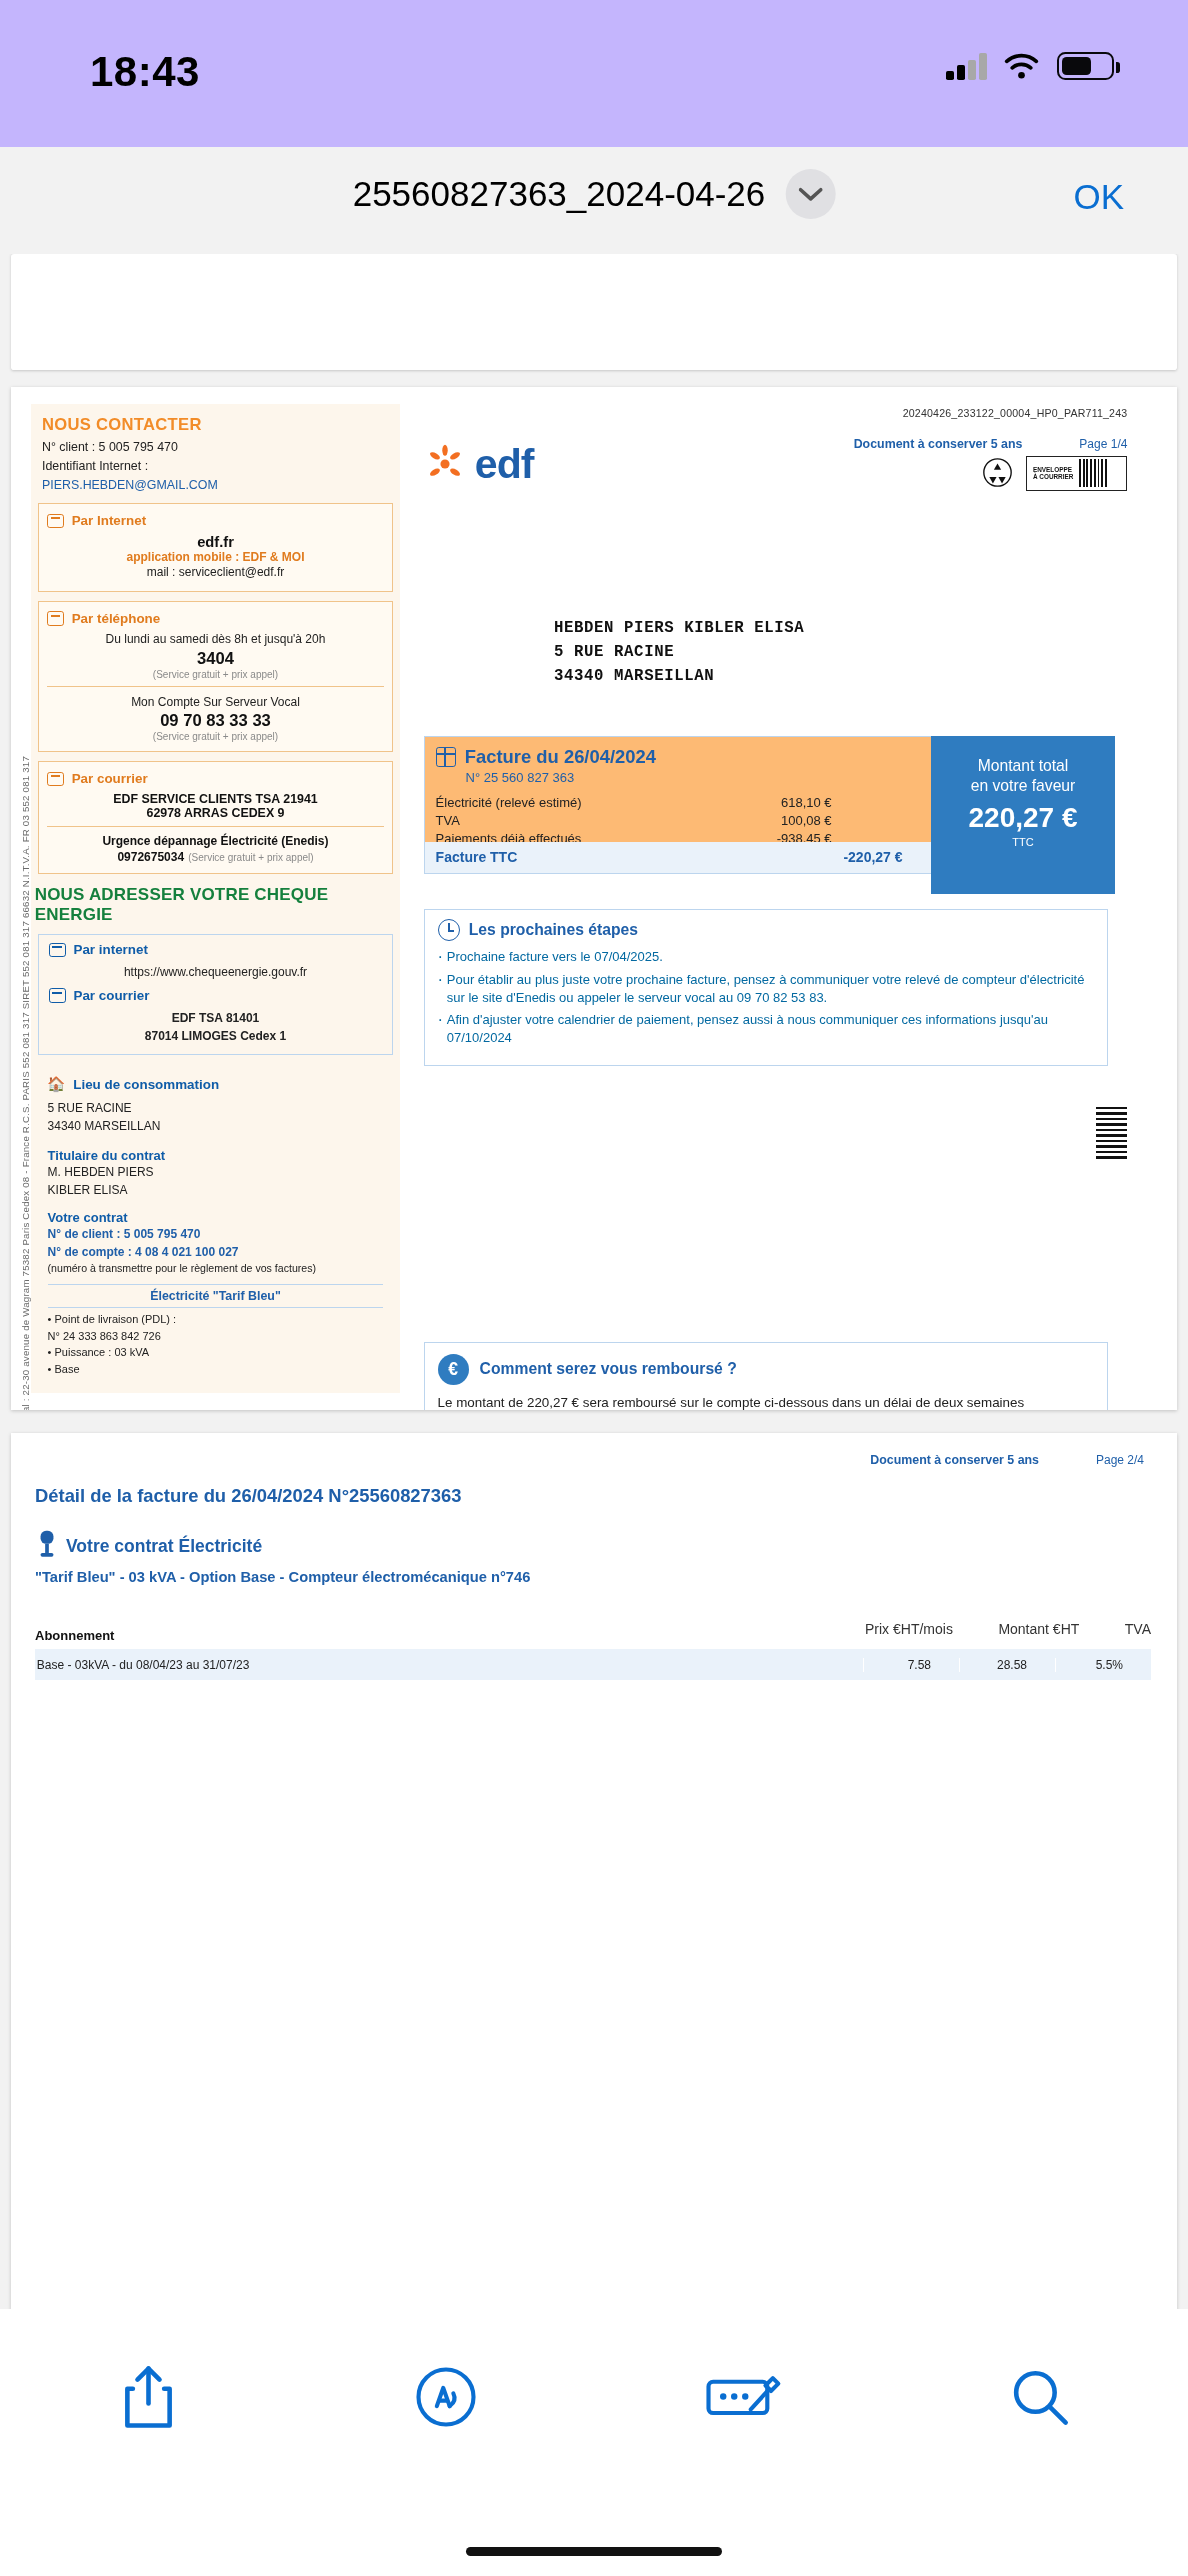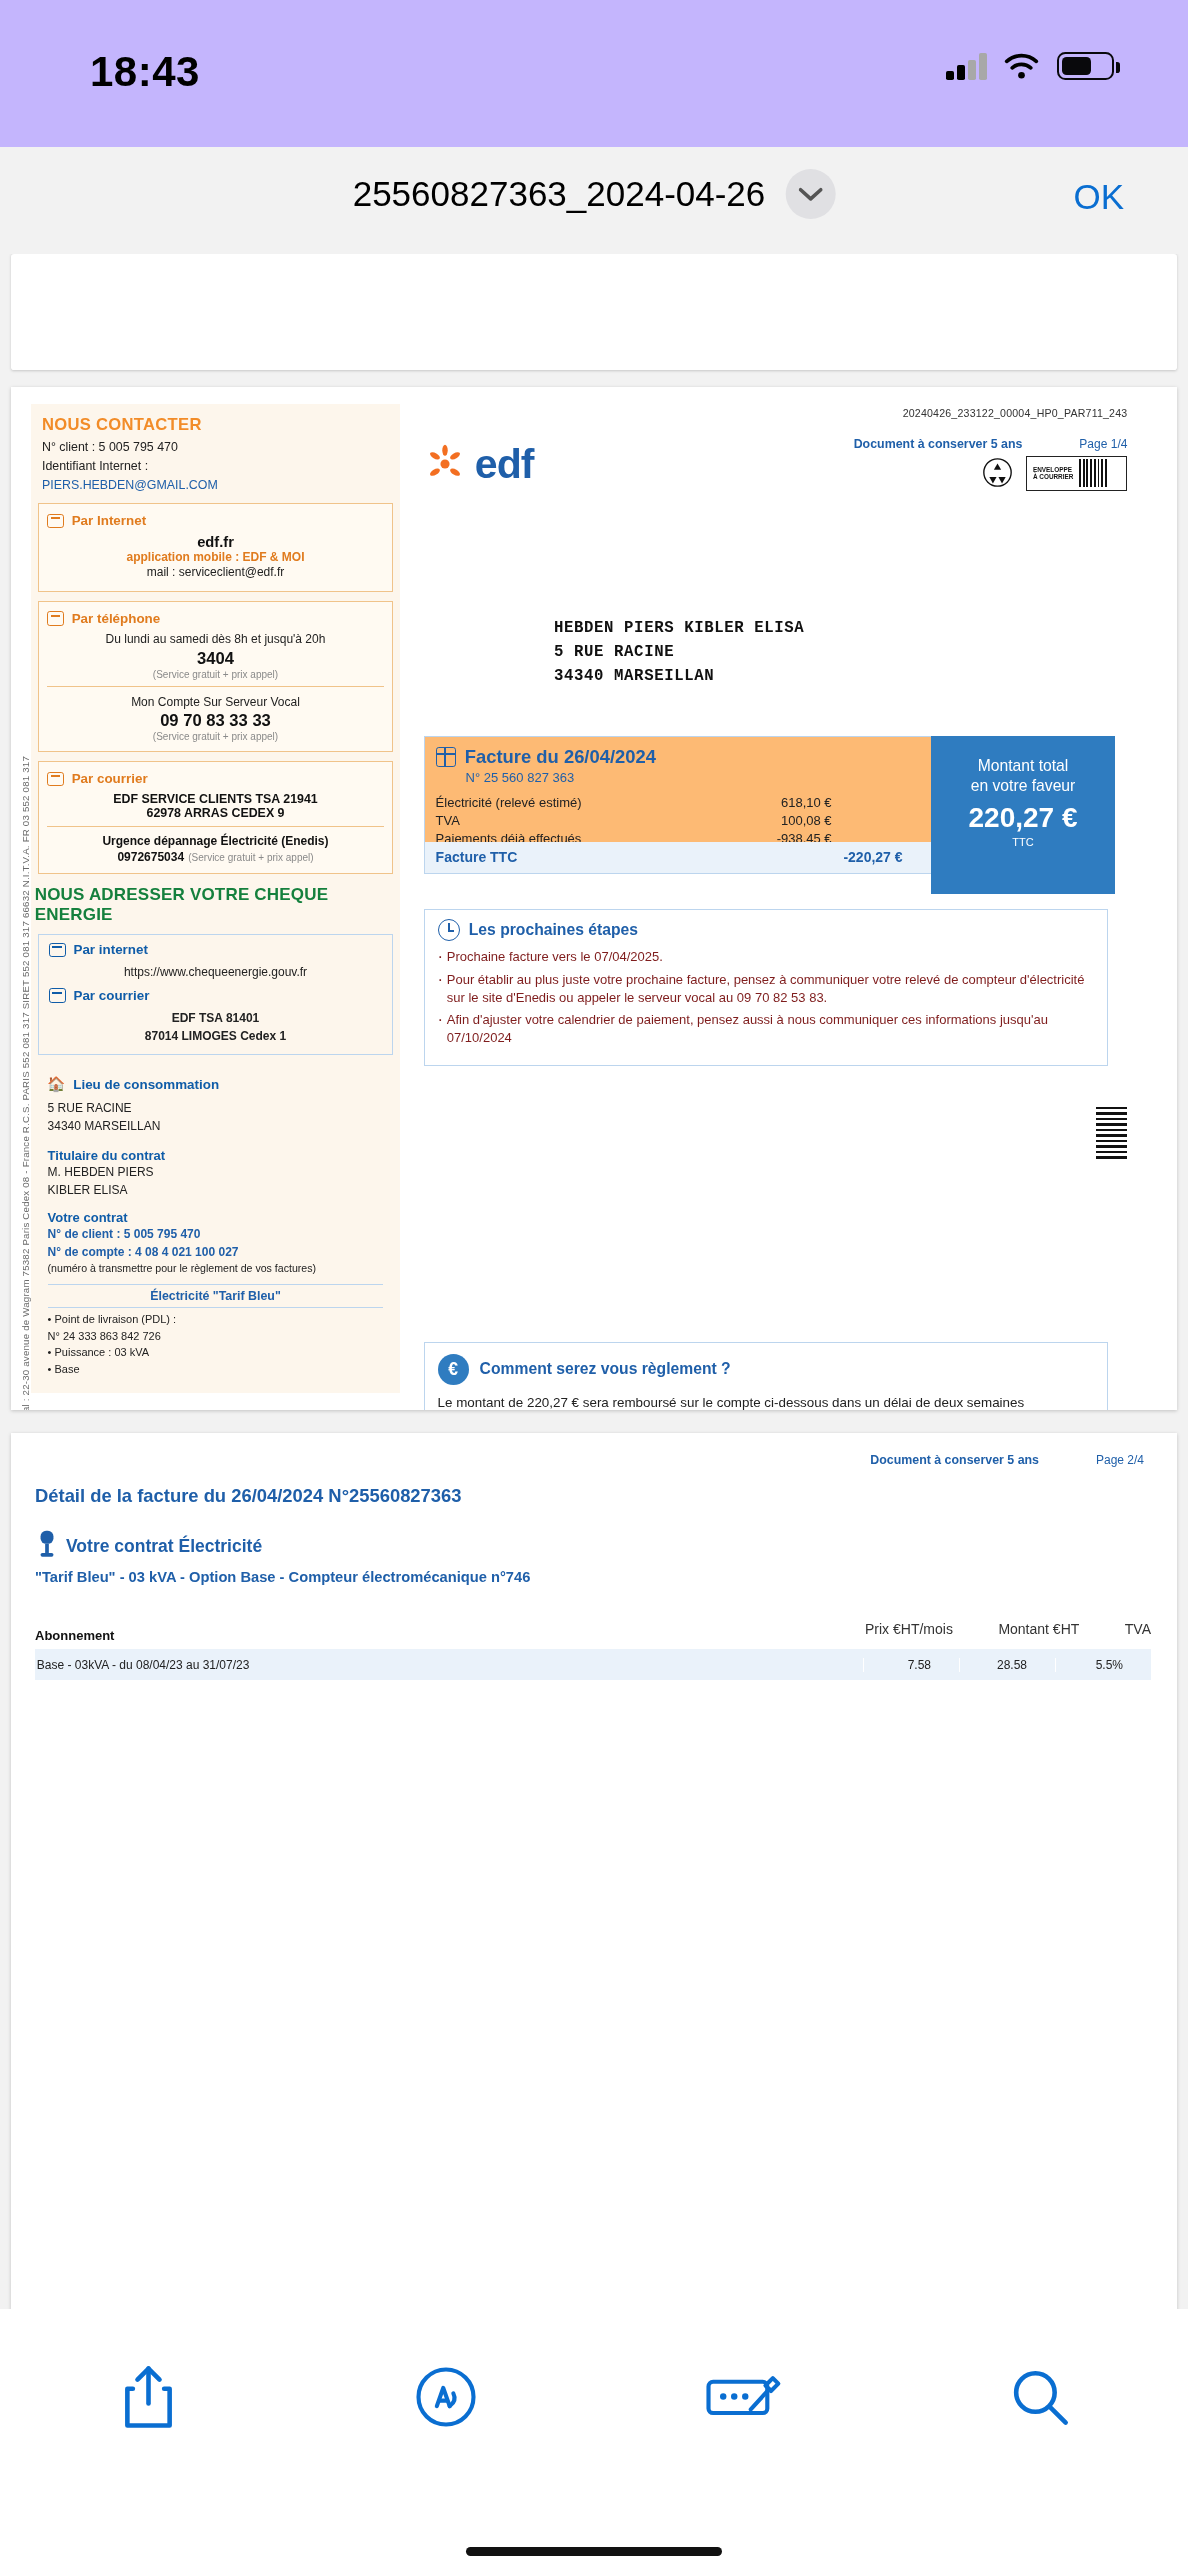--- a/index.html
+++ b/index.html
@@ -211,21 +211,21 @@
   
   .steps {
     position:absolute; left: 16.6px; top: 505px; width: 684px; height: 157px;
     border: 0.9px solid #bcd5ee; background:#fff; padding: 9.2px 13px;
   }
   .steps-hd { display:flex; align-items:center; gap:9.2px; color:#1f5fa9; font-weight:700; font-size: 15.7px; }
   .ico-clock { width:22px; height:22px; border-radius:50%; border:1.8px solid #1f5fa9; position:relative; }
   .ico-clock::after { content:''; position:absolute; left:9.2px; top:3.7px; width:1.8px; height:7.4px; background:#1f5fa9; }
   .ico-clock::before { content:''; position:absolute; left:9.2px; top:10px; width:6.4px; height:1.8px; background:#1f5fa9; }
   .steps ul { list-style:none; margin-top: 7.4px; }
-  .steps li { font-size: 13px; color:#7f1d1d; line-height: 1.38; margin-bottom: 4.6px; padding-left: 9.2px; position:relative; }
+  .steps li { font-size: 13px; color:#0369a1; line-height: 1.38; margin-bottom: 4.6px; padding-left: 9.2px; position:relative; }
   .steps li::before { content:'·'; position:absolute; left:0; top:-1.8px; font-size: 16.6px; }
 
   .qr {
     position:absolute; right: 33px; top: 702px; width: 31px; height: 53px;
     background: repeating-linear-gradient(0deg,#111 0 2.8px,#fff 2.8px 5.5px),
                 repeating-linear-gradient(90deg,#111 0 2.8px,transparent 2.8px 5.5px);
   }
 
   
   .refund {
@@ -494,21 +494,21 @@
           <li>Pour établir au plus juste votre prochaine facture, pensez à communiquer votre relevé de compteur d'électricité sur le site d'Enedis ou appeler le serveur vocal au 09 70 82 53 83.</li>
           <li>Afin d'ajuster votre calendrier de paiement, pensez aussi à nous communiquer ces informations jusqu'au 07/10/2024</li>
         </ul>
       </div>
 
       <div class="qr"></div>
 
       <div class="refund">
         <div class="refund-hd">
           <span class="ico-euro">€</span>
-          <span class="refund-title">Comment serez vous règlement ?</span>
+          <span class="refund-title">Comment serez vous remboursé ?</span>
         </div>
         <div class="refund-body">Le montant de 220,27 € sera remboursé sur le compte ci-dessous dans un délai de deux semaines</div>
 
       </div>
     </div>
   </div>
 
   <div class="page2">
     <div class="p2-conserve">Document à conserver 5 ans</div>
     <div class="p2-page">Page 2/4</div>

